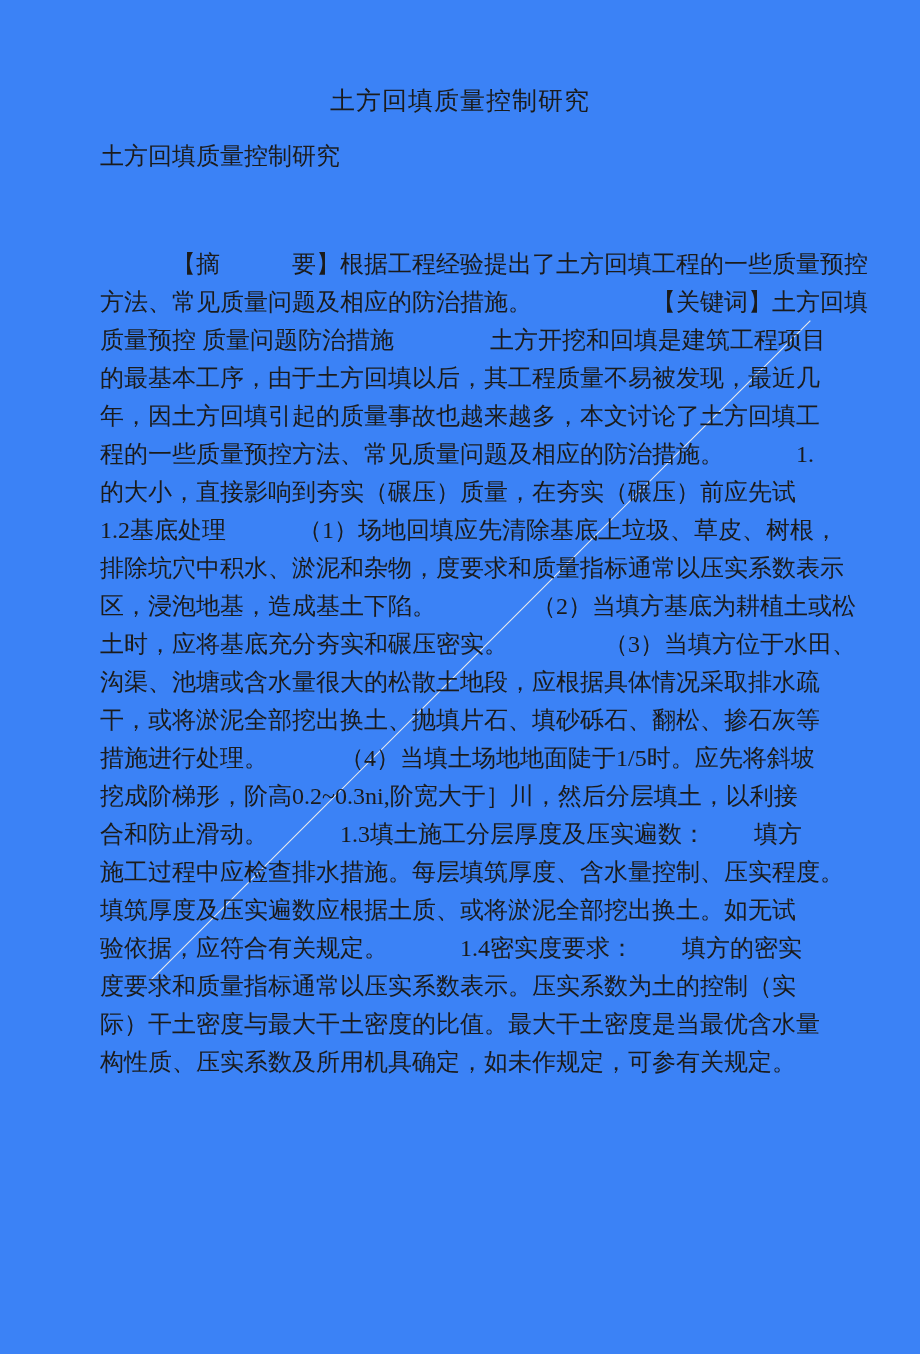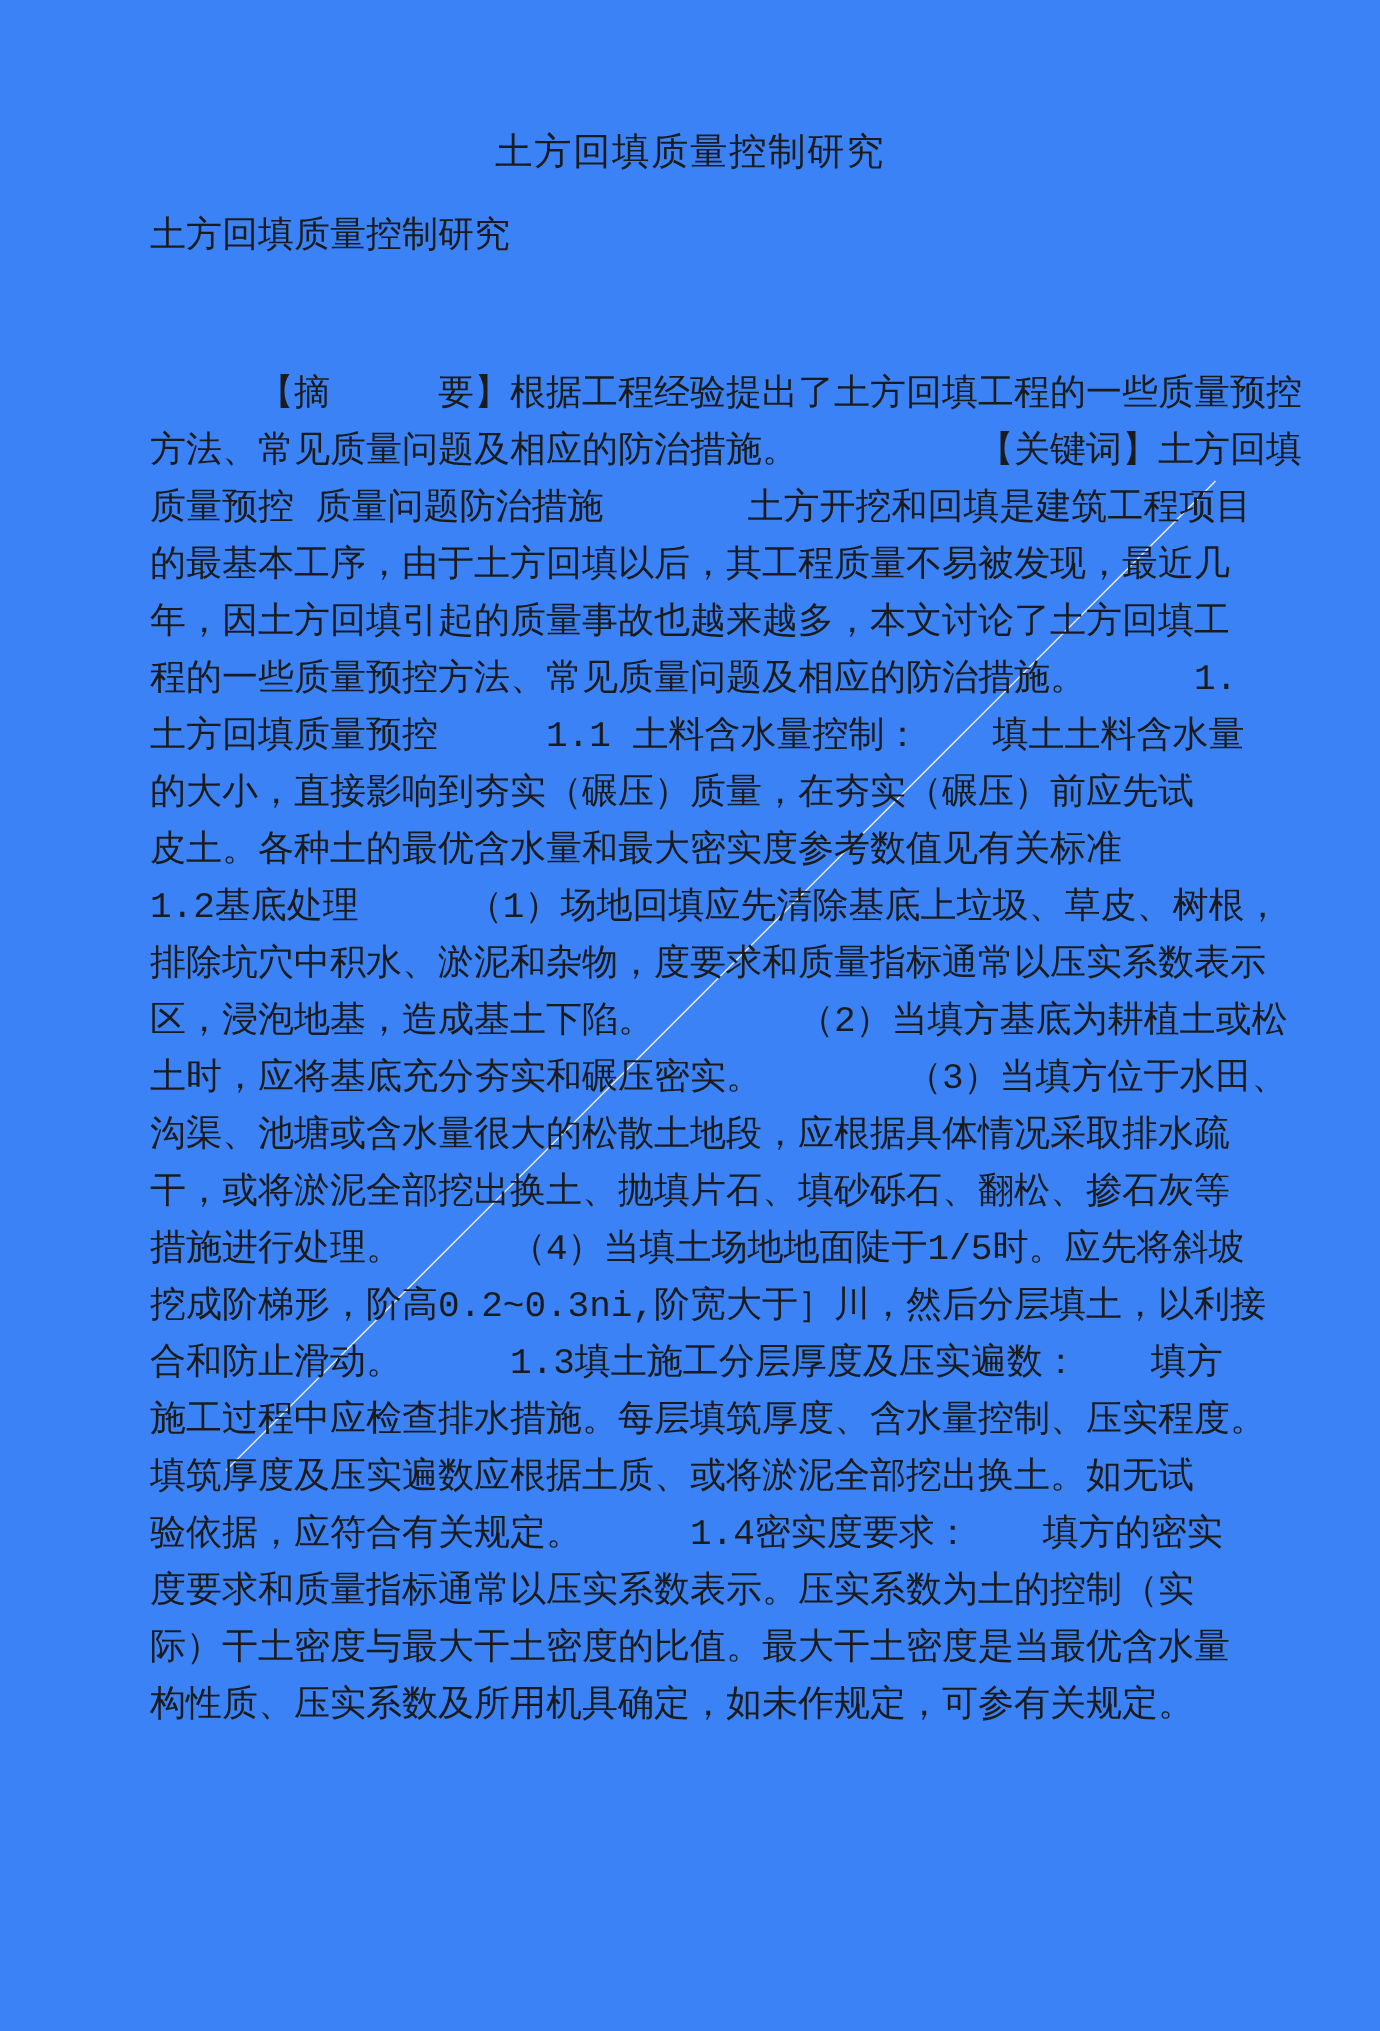--- a/index.html
+++ b/index.html
@@ -39,21 +39,20 @@
     color: #1b1b1b;
   }
   .body-text {
     position: absolute;
     top: 245px;
     left: 100px;
     width: 740px;
     font-size: 24px;
     line-height: 38px;
     color: #1b1b1b;
-    font-family: Liberation Mono, monospace;
   }
   .body-text .line {
     white-space: pre;
     height: 38px;
     overflow: visible;
   }
   .scan-artifact {
     position: absolute;
     left: 14px;
     top: 650px;
@@ -75,23 +74,21 @@
 
   <div class="doc-subtitle">土方回填质量控制研究</div>
 
   <div class="body-text">
       <div class="line">　　　【摘　　　要】根据工程经验提出了土方回填工程的一些质量预控</div>
       <div class="line">方法、常见质量问题及相应的防治措施。　　　　　【关键词】土方回填</div>
       <div class="line">质量预控 质量问题防治措施　　　　土方开挖和回填是建筑工程项目</div>
       <div class="line">的最基本工序，由于土方回填以后，其工程质量不易被发现，最近几</div>
       <div class="line">年，因土方回填引起的质量事故也越来越多，本文讨论了土方回填工</div>
       <div class="line">程的一些质量预控方法、常见质量问题及相应的防治措施。　　　1.</div>
-      <div class="line">土方回填质量预控　　　1.1 土料含水量控制：　　填土土料含水量</div>
       <div class="line">的大小，直接影响到夯实（碾压）质量，在夯实（碾压）前应先试</div>
-      <div class="line">皮土。各种土的最优含水量和最大密实度参考数值见有关标准</div>
       <div class="line">1.2基底处理　　　（1）场地回填应先清除基底上垃圾、草皮、树根，</div>
       <div class="line">排除坑穴中积水、淤泥和杂物，度要求和质量指标通常以压实系数表示</div>
       <div class="line">区，浸泡地基，造成基土下陷。　　　　（2）当填方基底为耕植土或松</div>
       <div class="line">土时，应将基底充分夯实和碾压密实。　　　　（3）当填方位于水田、</div>
       <div class="line">沟渠、池塘或含水量很大的松散土地段，应根据具体情况采取排水疏</div>
       <div class="line">干，或将淤泥全部挖出换土、抛填片石、填砂砾石、翻松、掺石灰等</div>
       <div class="line">措施进行处理。　　　（4）当填土场地地面陡于1/5时。应先将斜坡</div>
       <div class="line">挖成阶梯形，阶高0.2~0.3ni,阶宽大于］川，然后分层填土，以利接</div>
       <div class="line">合和防止滑动。　　　1.3填土施工分层厚度及压实遍数：　　填方</div>
       <div class="line">施工过程中应检查排水措施。每层填筑厚度、含水量控制、压实程度。</div>

